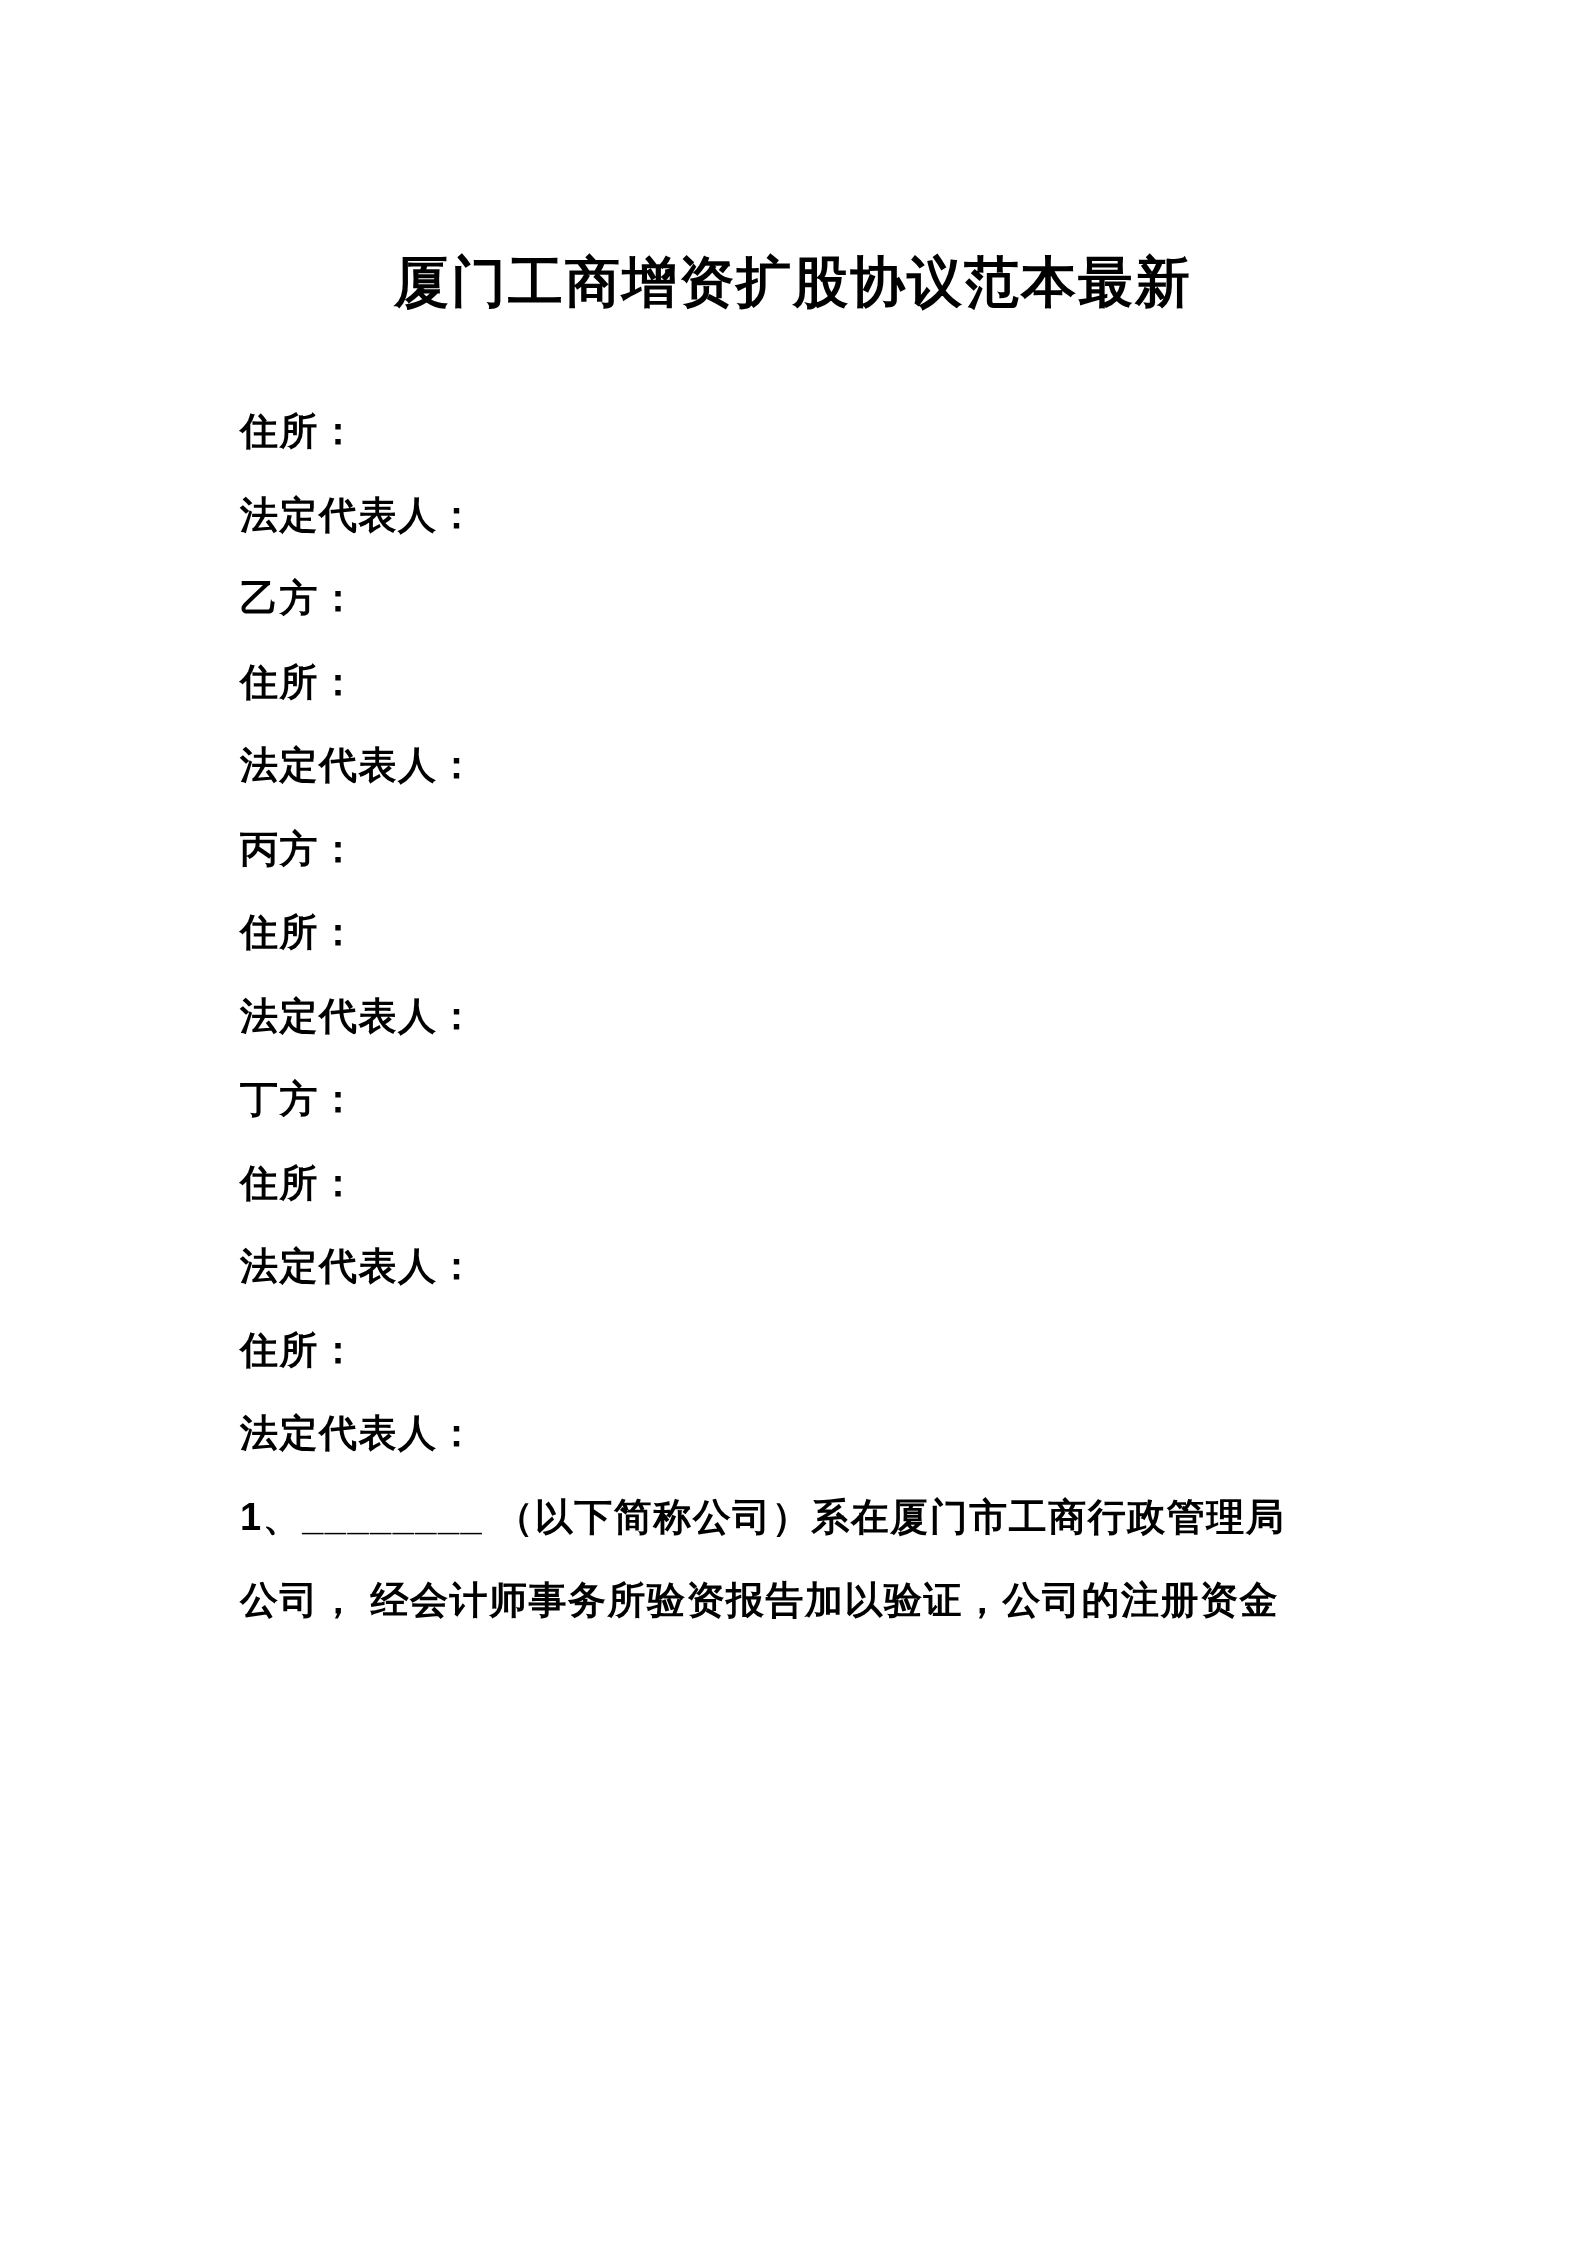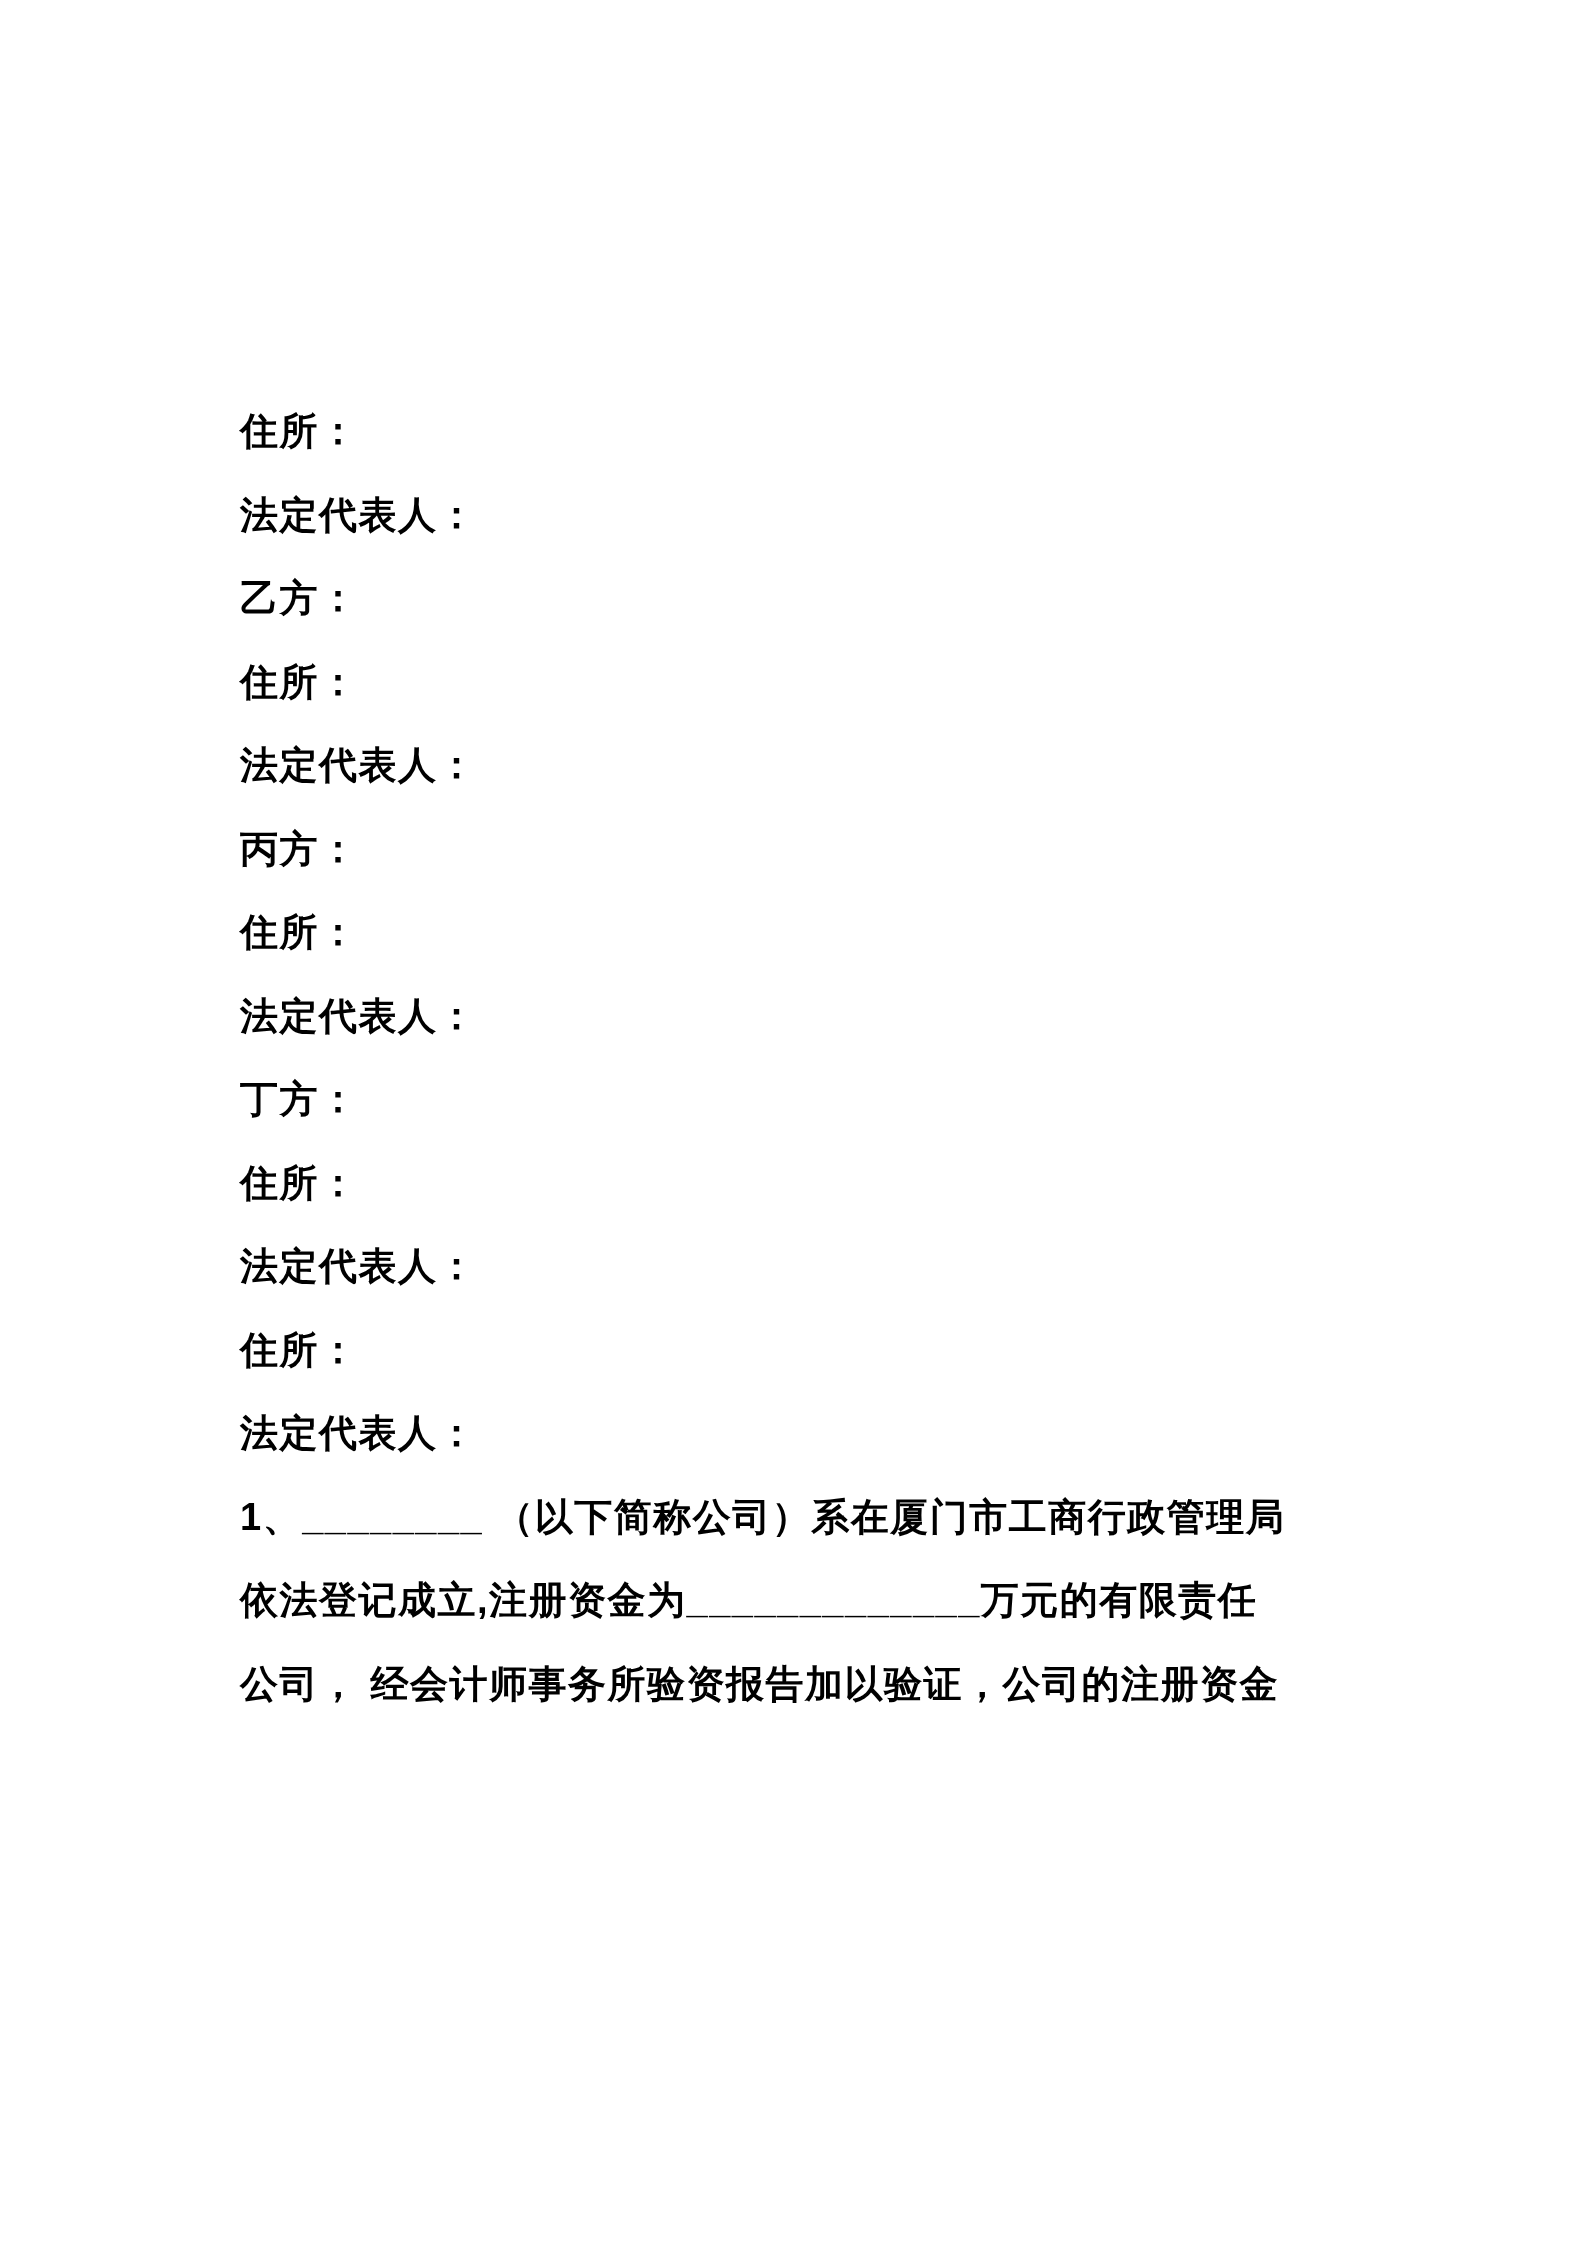--- a/index.html
+++ b/index.html
@@ -42,31 +42,31 @@
     align-items: center;
     font-size: 38px;
     letter-spacing: 1.5px;
     white-space: nowrap;
   }
 </style>
 </head>
 <body>
 
 <div class="page">
+  <h1 class="doc-title">厦门工商增资扩股协议范本最新</h1>
   <div class="content">
     <div class="line">住所：</div>
     <div class="line">法定代表人：</div>
     <div class="line">乙方：</div>
     <div class="line">住所：</div>
     <div class="line">法定代表人：</div>
     <div class="line">丙方：</div>
     <div class="line">住所：</div>
     <div class="line">法定代表人：</div>
     <div class="line">丁方：</div>
     <div class="line">住所：</div>
     <div class="line">法定代表人：</div>
     <div class="line">住所：</div>
     <div class="line">法定代表人：</div>
     <div class="line">1、________ （以下简称公司）系在厦门市工商行政管理局</div>
-    <div class="line">依法登记成立,注册资金为_____________万元的有限责任</div>
     <div class="line">公司， 经会计师事务所验资报告加以验证，公司的注册资金</div>
   </div>
 </div>
 
 </body></html>

